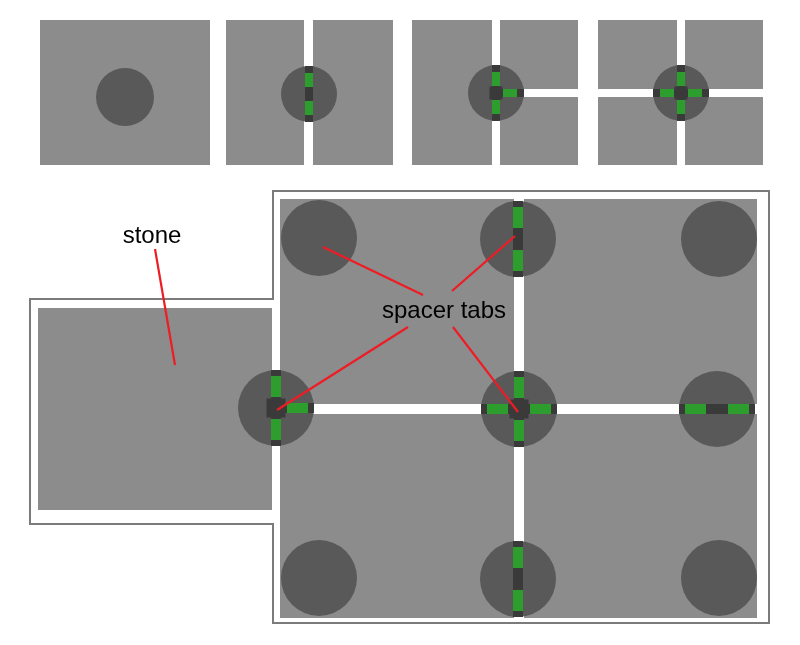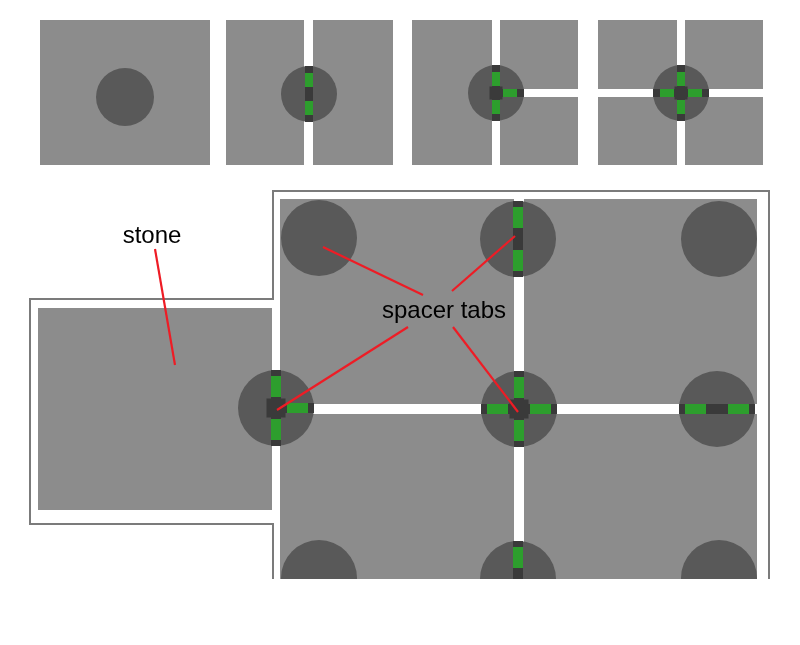--- a/index.html
+++ b/index.html
@@ -1,19 +1,19 @@
 <!DOCTYPE html>
 <html><head>
 <meta charset="utf-8">
 <style>
   html, body { margin: 0; padding: 0; background: #ffffff; }
   .canvas {
     position: relative;
     width: 800px;
-    height: 579px;
+    height: 645px;
     background: #ffffff;
     overflow: hidden;
     font-family: "Liberation Sans", sans-serif;
   }
   svg { display: block; }
   .diagram-label {
     font-family: "Liberation Sans", sans-serif;
     font-size: 24px;
     fill: #000000;
   }

